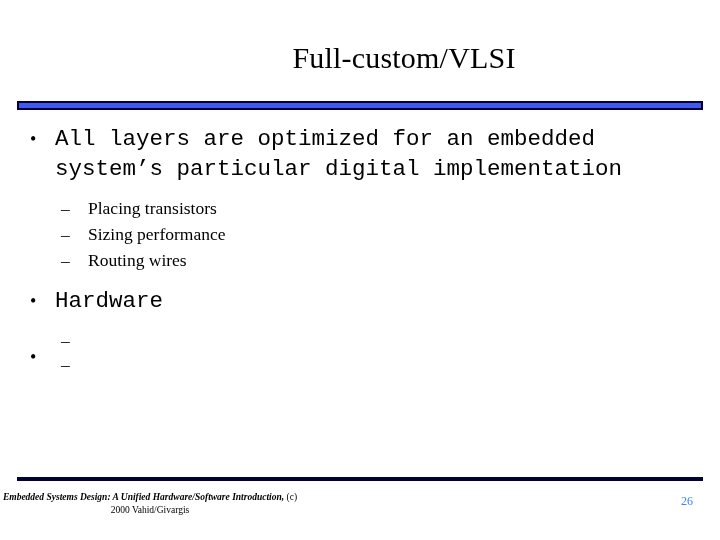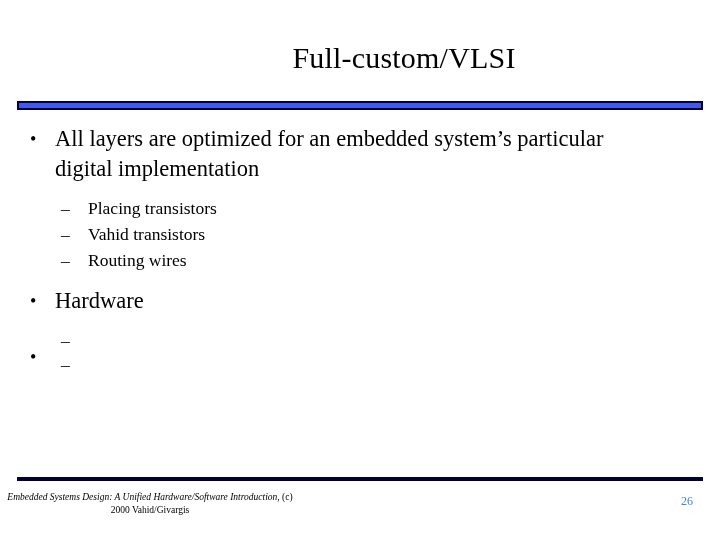--- a/index.html
+++ b/index.html
@@ -63,20 +63,21 @@
   .bullet-l1 .marker {
     position: absolute;
     left: 30px;
     top: 0;
     font-size: 18px;
     line-height: 30px;
   }
   .bullet-l1 .text {
     display: block;
     max-width: 590px;
+    font-family: Liberation Mono, monospace;
   }
 
   .bullet-l2 {
     position: relative;
     padding-left: 88px;
     font-size: 17.5px;
     line-height: 26px;
   }
   .bullet-l2 .marker {
     position: absolute;
@@ -109,21 +110,21 @@
     left: 0;
     top: 491px;
     width: 300px;
     text-align: center;
     font-size: 9.5px;
     line-height: 13px;
     color: #000000;
   }
   .footer-text .ital {
     font-style: italic;
-    font-weight: normal;
+    font-weight: bold;
   }
   .footer-text .plain {
     font-style: normal;
     font-weight: normal;
   }
   .page-number {
     position: absolute;
     left: 672px;
     top: 494px;
     width: 30px;
@@ -147,21 +148,21 @@
       <span class="marker">•</span>
       <span class="text">All layers are optimized for an embedded system’s particular digital implementation</span>
     </div>
     <div class="spacer-sm"></div>
     <div class="bullet-l2">
       <span class="marker">–</span>
       <span class="text">Placing transistors</span>
     </div>
     <div class="bullet-l2">
       <span class="marker">–</span>
-      <span class="text">Vahid transistors</span>
+      <span class="text">Sizing performance</span>
     </div>
     <div class="bullet-l2">
       <span class="marker">–</span>
       <span class="text">Routing wires</span>
     </div>
   </div>
 
   <div class="spacer-md"></div>
 
   <div class="group">

